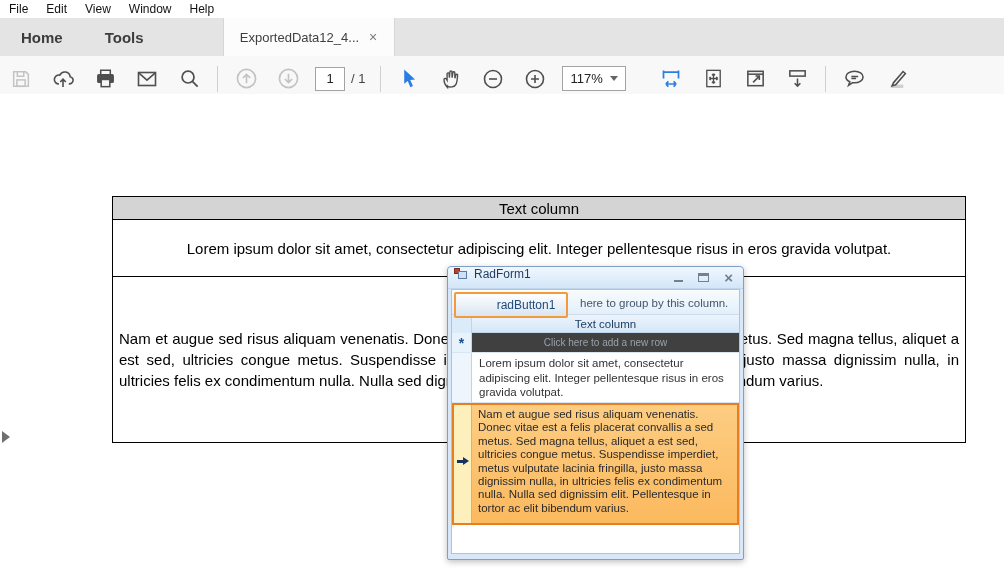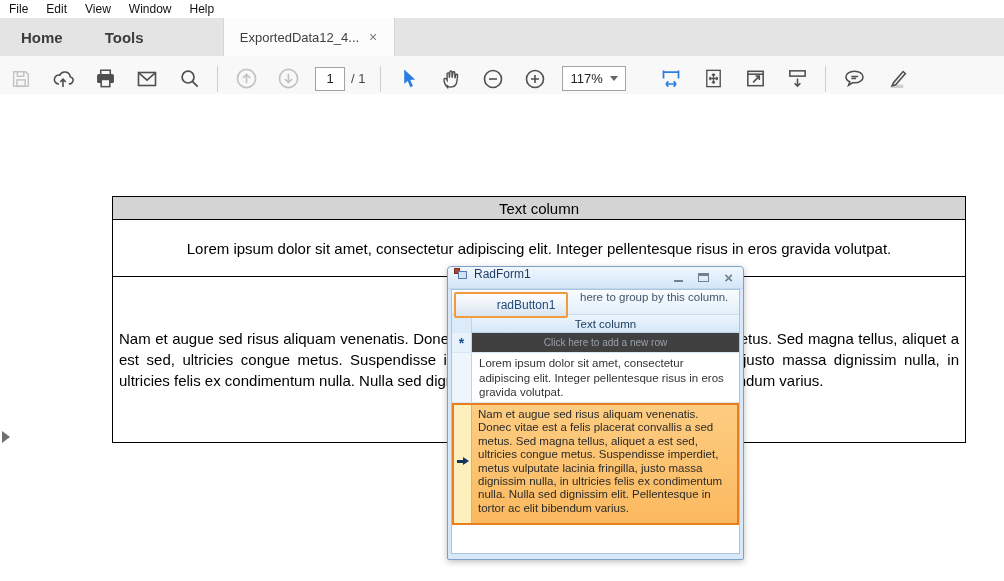--- a/index.html
+++ b/index.html
@@ -78,21 +78,21 @@
   .rf-min { width:9px; height:3px; border-bottom:2px solid #70818f; margin-top:6px; }
   .rf-max { width:11px; height:9px; border:1px solid #70818f; border-top:3px solid #70818f; }
   .rf-close { font-size:15px; color:#70818f; line-height:12px; font-weight:700; }
   .rf-client { position:absolute; left:3px; top:22px; right:3px; bottom:5px;
     background:#fff; border:1px solid #a9c5e2; }
 
   
   .grid { position:absolute; left:0px; top:1px; right:0px; bottom:1px;
     font-size:11.5px; color:#333; }
   .grid-grouppanel { height:24px; background:linear-gradient(#f7fbfe,#e4effa);
-    border-bottom:1px solid #cadcee; display:flex; align-items:flex-start;
+    border-bottom:1px solid #cadcee; display:flex; align-items:center;
     padding-left:128px; color:#42566b; font-size:11.5px; }
   .grid-header { height:18px; display:flex; }
   .grid-indicator-col { width:20px; background:#dcebf9; border-right:1px solid #bcd4ec;
     display:flex; align-items:center; justify-content:center; flex:none; }
   .grid-header .grid-cell { background:linear-gradient(#ecf4fc,#d6e7f7);
     border-bottom:1px solid #bcd4ec; }
   .grid-cell { flex:1; display:flex; align-items:center; justify-content:center;
     color:#1b3a5c; }
   .grid-newrow { height:20px; display:flex; border-bottom:1px solid #d8e6f3; }
   .grid-newrow .grid-indicator-col { background:#e8f2fb; color:#1a4d8f;

